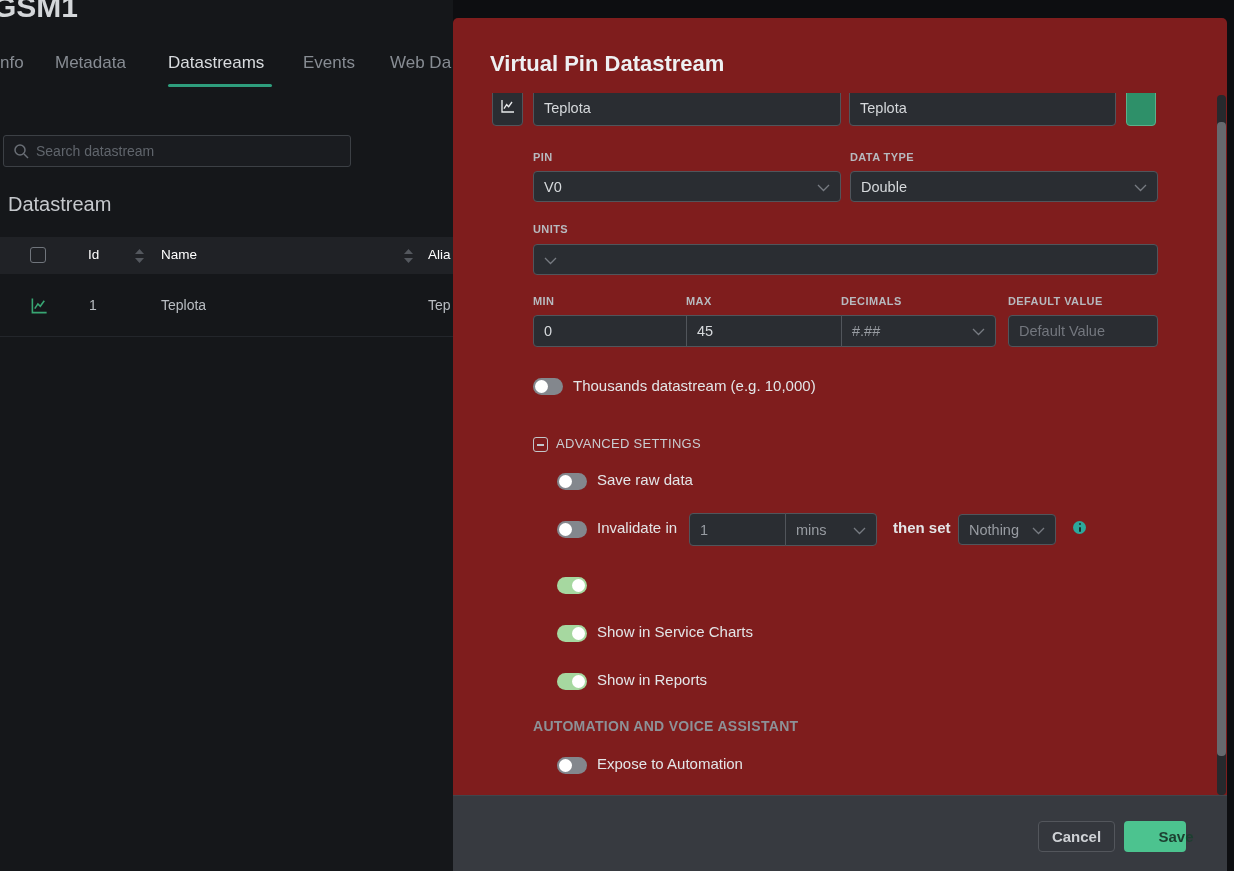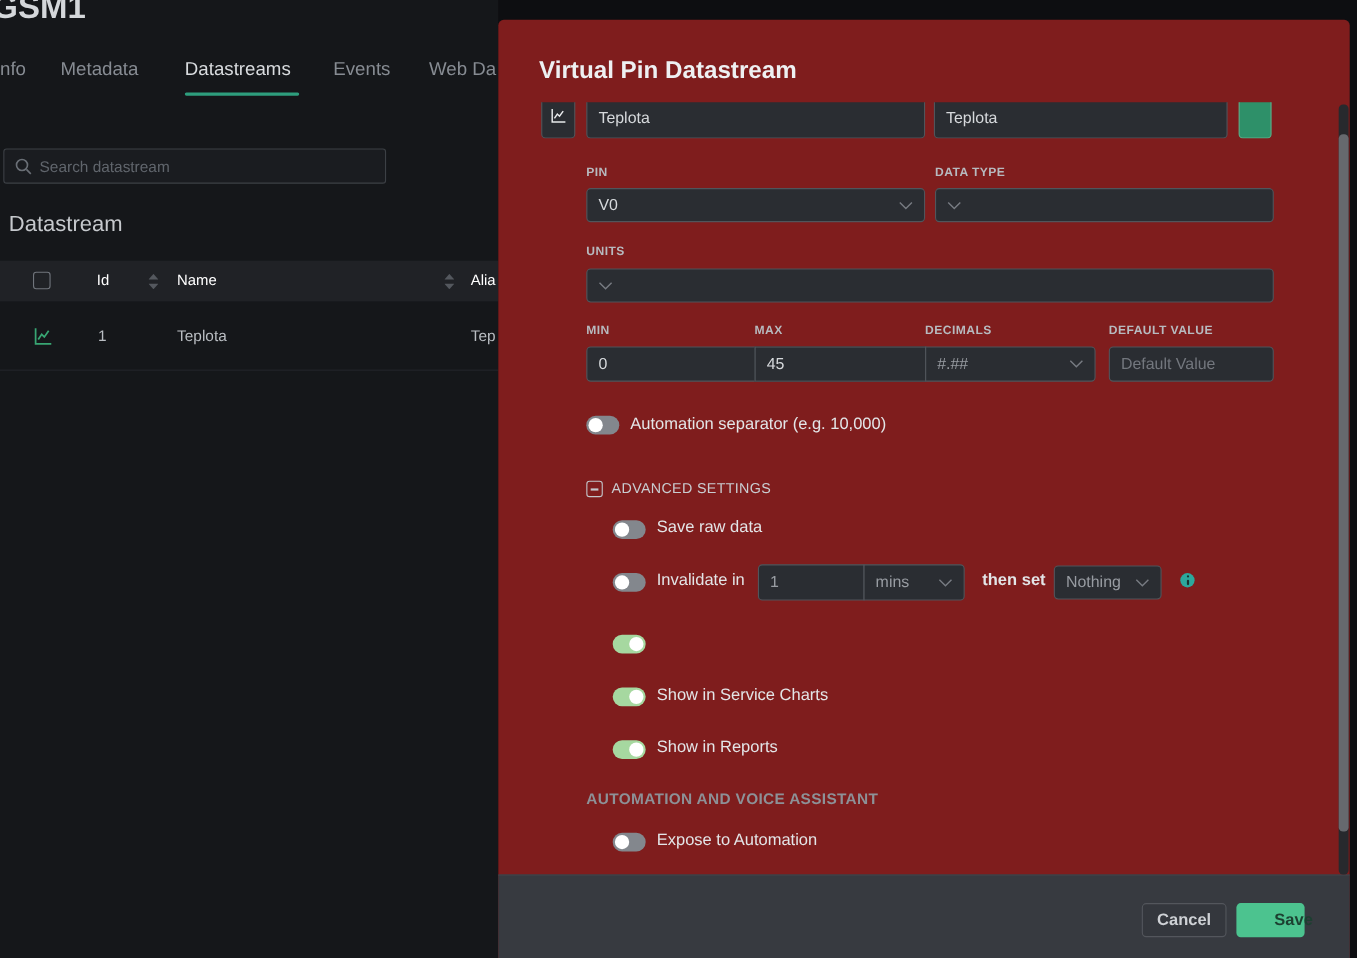--- a/index.html
+++ b/index.html
@@ -154,20 +154,21 @@
 
   <span class="field-label" style="left:80px;top:133px">PIN</span>
   <span class="field-label" style="left:397px;top:133px">DATA TYPE</span>
   <div class="tselect" style="left:80px;top:153px;width:308px;height:31px">
     <span class="val">V0</span>
     <span><svg width="13" height="8" viewBox="0 0 13 8">
           <path d="M1 1 L6.5 6.5 L12 1" fill="none" stroke="#777b82" stroke-width="1.3"></path>
         </svg></span>
   </div>
   <div class="tselect" style="left:397px;top:153px;width:308px;height:31px">
+    <span class="val">Double</span>
     <span><svg width="13" height="8" viewBox="0 0 13 8">
           <path d="M1 1 L6.5 6.5 L12 1" fill="none" stroke="#777b82" stroke-width="1.3"></path>
         </svg></span>
   </div>
 
   <span class="field-label" style="left:80px;top:205px">UNITS</span>
   <div class="tselect" style="left:80px;top:226px;width:625px;height:31px">
     <span><svg width="13" height="8" viewBox="0 0 13 8">
           <path d="M1 1 L6.5 6.5 L12 1" fill="none" stroke="#777b82" stroke-width="1.3"></path>
         </svg></span>
@@ -183,21 +184,21 @@
     <span class="val">#.##</span>
     <span><svg width="13" height="8" viewBox="0 0 13 8">
           <path d="M1 1 L6.5 6.5 L12 1" fill="none" stroke="#777b82" stroke-width="1.3"></path>
         </svg></span>
   </div>
   <input class="tinput" style="left: 555px; top: 297px; width: 150px; height: 32px;" placeholder="Default Value">
 
   <div class="tg off" style="left:80px;top:360px">
       <span class="knob"></span>
     </div>
-  <span class="tg-label" style="left:120px;top:359px">Automation separator (e.g. 10,000)</span>
+  <span class="tg-label" style="left:120px;top:359px">Thousands datastream (e.g. 10,000)</span>
 
   <div class="adv-icon">
       <span></span>
     </div>
   <span class="adv-label">ADVANCED SETTINGS</span>
 
   <div class="tg off" style="left:104px;top:455px">
       <span class="knob"></span>
     </div>
   <span class="tg-label" style="left:144px;top:453px">Save raw data</span>

